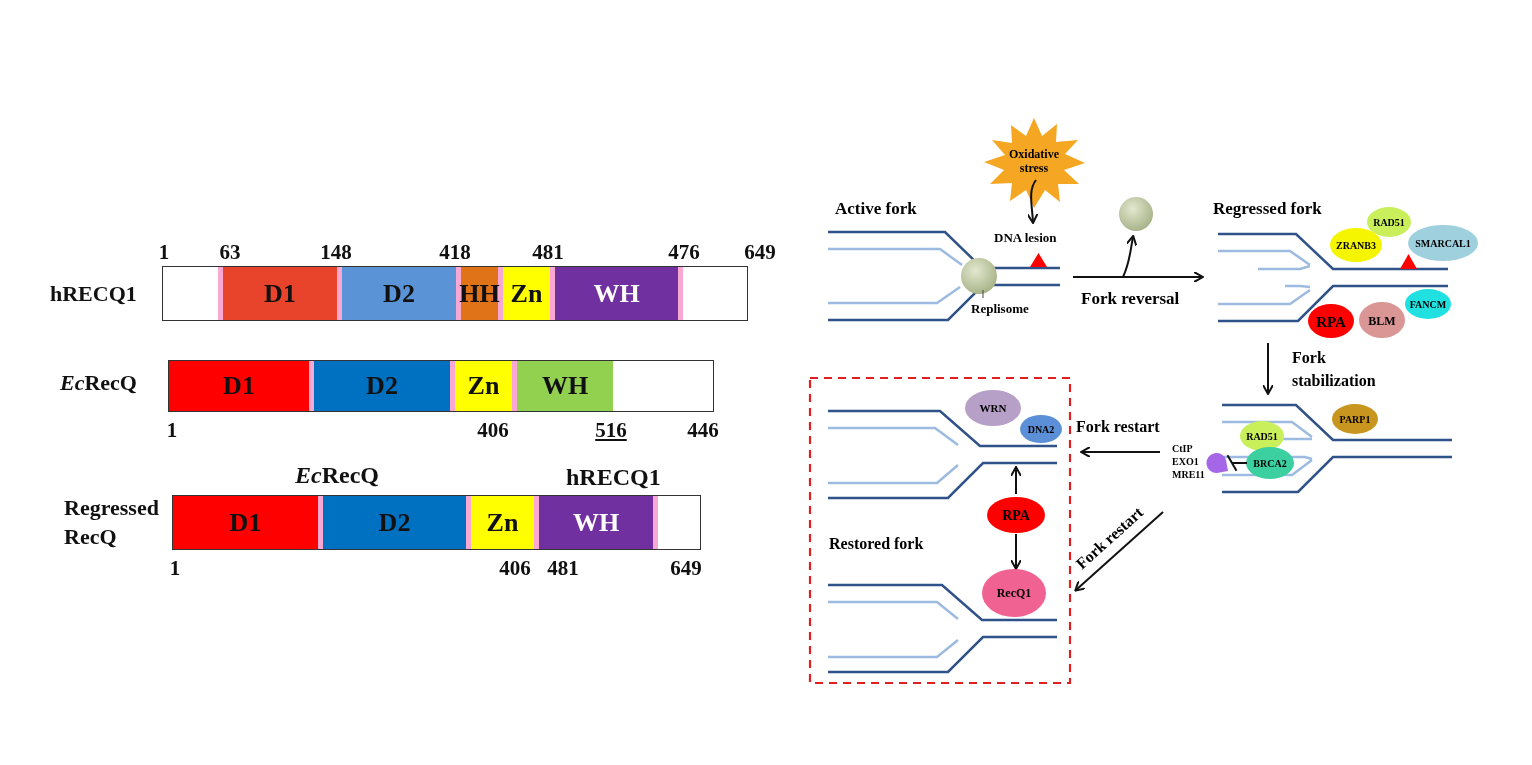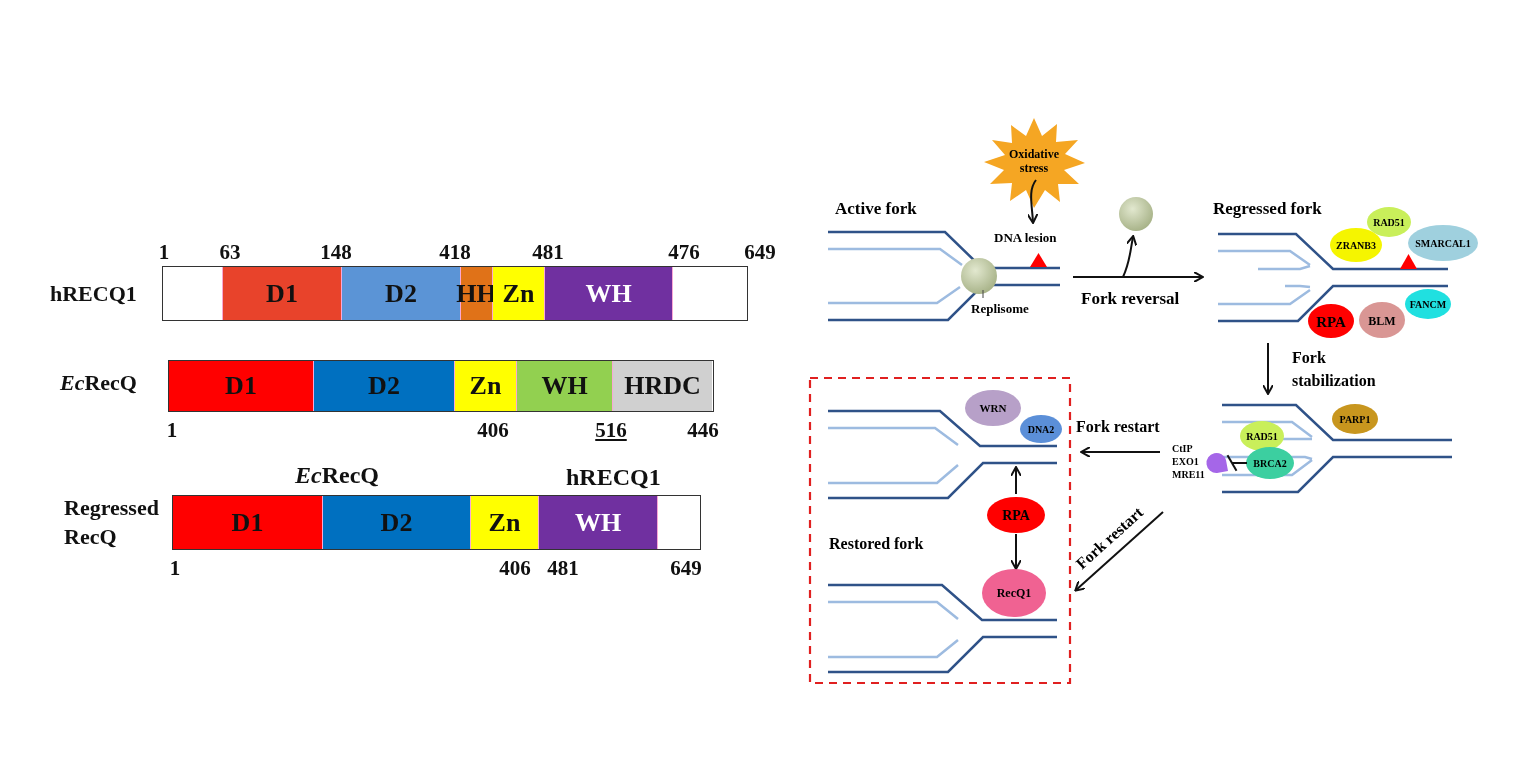--- a/index.html
+++ b/index.html
@@ -2,21 +2,21 @@
 <html><head>
 <meta charset="utf-8">
 <style>
   html, body { margin:0; padding:0; background:#ffffff; }
   body { width:1532px; height:765px; position:relative; overflow:hidden;
          font-family:"Liberation Serif", serif; font-weight:bold; color:#111; }
   .abs { position:absolute; }
   .bar { position:absolute; display:flex; border:1.5px solid #333; box-sizing:border-box; }
   .seg { height:100%; display:flex; align-items:center; justify-content:center;
          font-family:"Liberation Serif", serif; font-weight:bold; font-size:26px; color:#1a1a1a;
-         box-sizing:border-box; border-right:1px solid #f9a8d4; }
+         box-sizing:border-box; border-right:5px solid #f9a8d4; }
   .seg:last-child { border-right:none; }
   .seg.white-text { color:#ffffff; }
   .tick { position:absolute; font-size:21px; font-weight:bold; transform:translateX(-50%); white-space:nowrap; }
   .rowlabel { position:absolute; font-size:22px; font-weight:bold; text-align:right; line-height:30px; }
   .grouplabel { position:absolute; font-size:24px; font-weight:bold; }
   svg text { font-family:"Liberation Serif", serif; font-weight:bold; }
 </style>
 </head>
 <body>
 
@@ -29,35 +29,34 @@
       <div class="tick" style="left: 336px; top: 240px;">148</div>
       <div class="tick" style="left: 455px; top: 240px;">418</div>
       <div class="tick" style="left: 548px; top: 240px;">481</div>
       <div class="tick" style="left: 684px; top: 240px;">476</div>
       <div class="tick" style="left: 760px; top: 240px;">649</div>
     </div>
   <div class="bar" id="bar-hrecq1" style="left:162px; top:266px; width:586px; height:55px;">
       <div class="seg" style="width: 60px; background: rgb(255, 255, 255); color: rgb(17, 17, 17);"></div>
       <div class="seg" style="width: 119px; background: rgb(232, 67, 43); color: rgb(17, 17, 17);">D1</div>
       <div class="seg" style="width: 119px; background: rgb(91, 148, 214); color: rgb(17, 17, 17);">D2</div>
-      <div class="seg" style="width: 32px; background: rgb(224, 114, 24); color: rgb(17, 17, 17);">HH</div>
+      <div class="seg" style="width: 42px; background: rgb(224, 114, 24); color: rgb(17, 17, 17);">HH</div>
       <div class="seg" style="width: 52px; background: rgb(255, 255, 0); color: rgb(17, 17, 17);">Zn</div>
       <div class="seg white-text" style="width: 128px; background: rgb(112, 48, 160); color: rgb(255, 255, 255);">WH</div>
       <div class="seg" style="width: 58px; background: rgb(255, 255, 255); color: rgb(17, 17, 17);"></div>
     </div>
 
   <div class="rowlabel" style="left:60px; top:368px; width:100px; text-align:left;">
     <i>Ec</i><span>RecQ</span>
   </div>
   <div class="bar" id="bar-ecrecq" style="left:168px; top:360px; width:546px; height:52px;">
       <div class="seg" style="width: 145px; background: rgb(255, 0, 0); color: rgb(17, 17, 17);">D1</div>
       <div class="seg" style="width: 141px; background: rgb(0, 112, 192); color: rgb(17, 17, 17);">D2</div>
       <div class="seg" style="width: 62px; background: rgb(255, 255, 0); color: rgb(17, 17, 17);">Zn</div>
       <div class="seg" style="width: 96px; background: rgb(146, 208, 80); color: rgb(17, 17, 17);">WH</div>
-      <div class="seg" style="width: 99px; background: rgb(208, 208, 208); color: rgb(17, 17, 17);">HRDC</div>
     </div>
   <div id="ticks-ecrecq">
       <div class="tick" style="left: 172px; top: 418px;">1</div>
       <div class="tick" style="left: 493px; top: 418px;">406</div>
       <div class="tick" style="left: 611px; top: 418px; text-decoration: underline;">516</div>
       <div class="tick" style="left: 703px; top: 418px;">446</div>
     </div>
 
   <div class="rowlabel" style="left:64px; top:493px; text-align:left;">Regressed</div>
   <div class="rowlabel" style="left:64px; top:522px; text-align:left;">RecQ</div>

